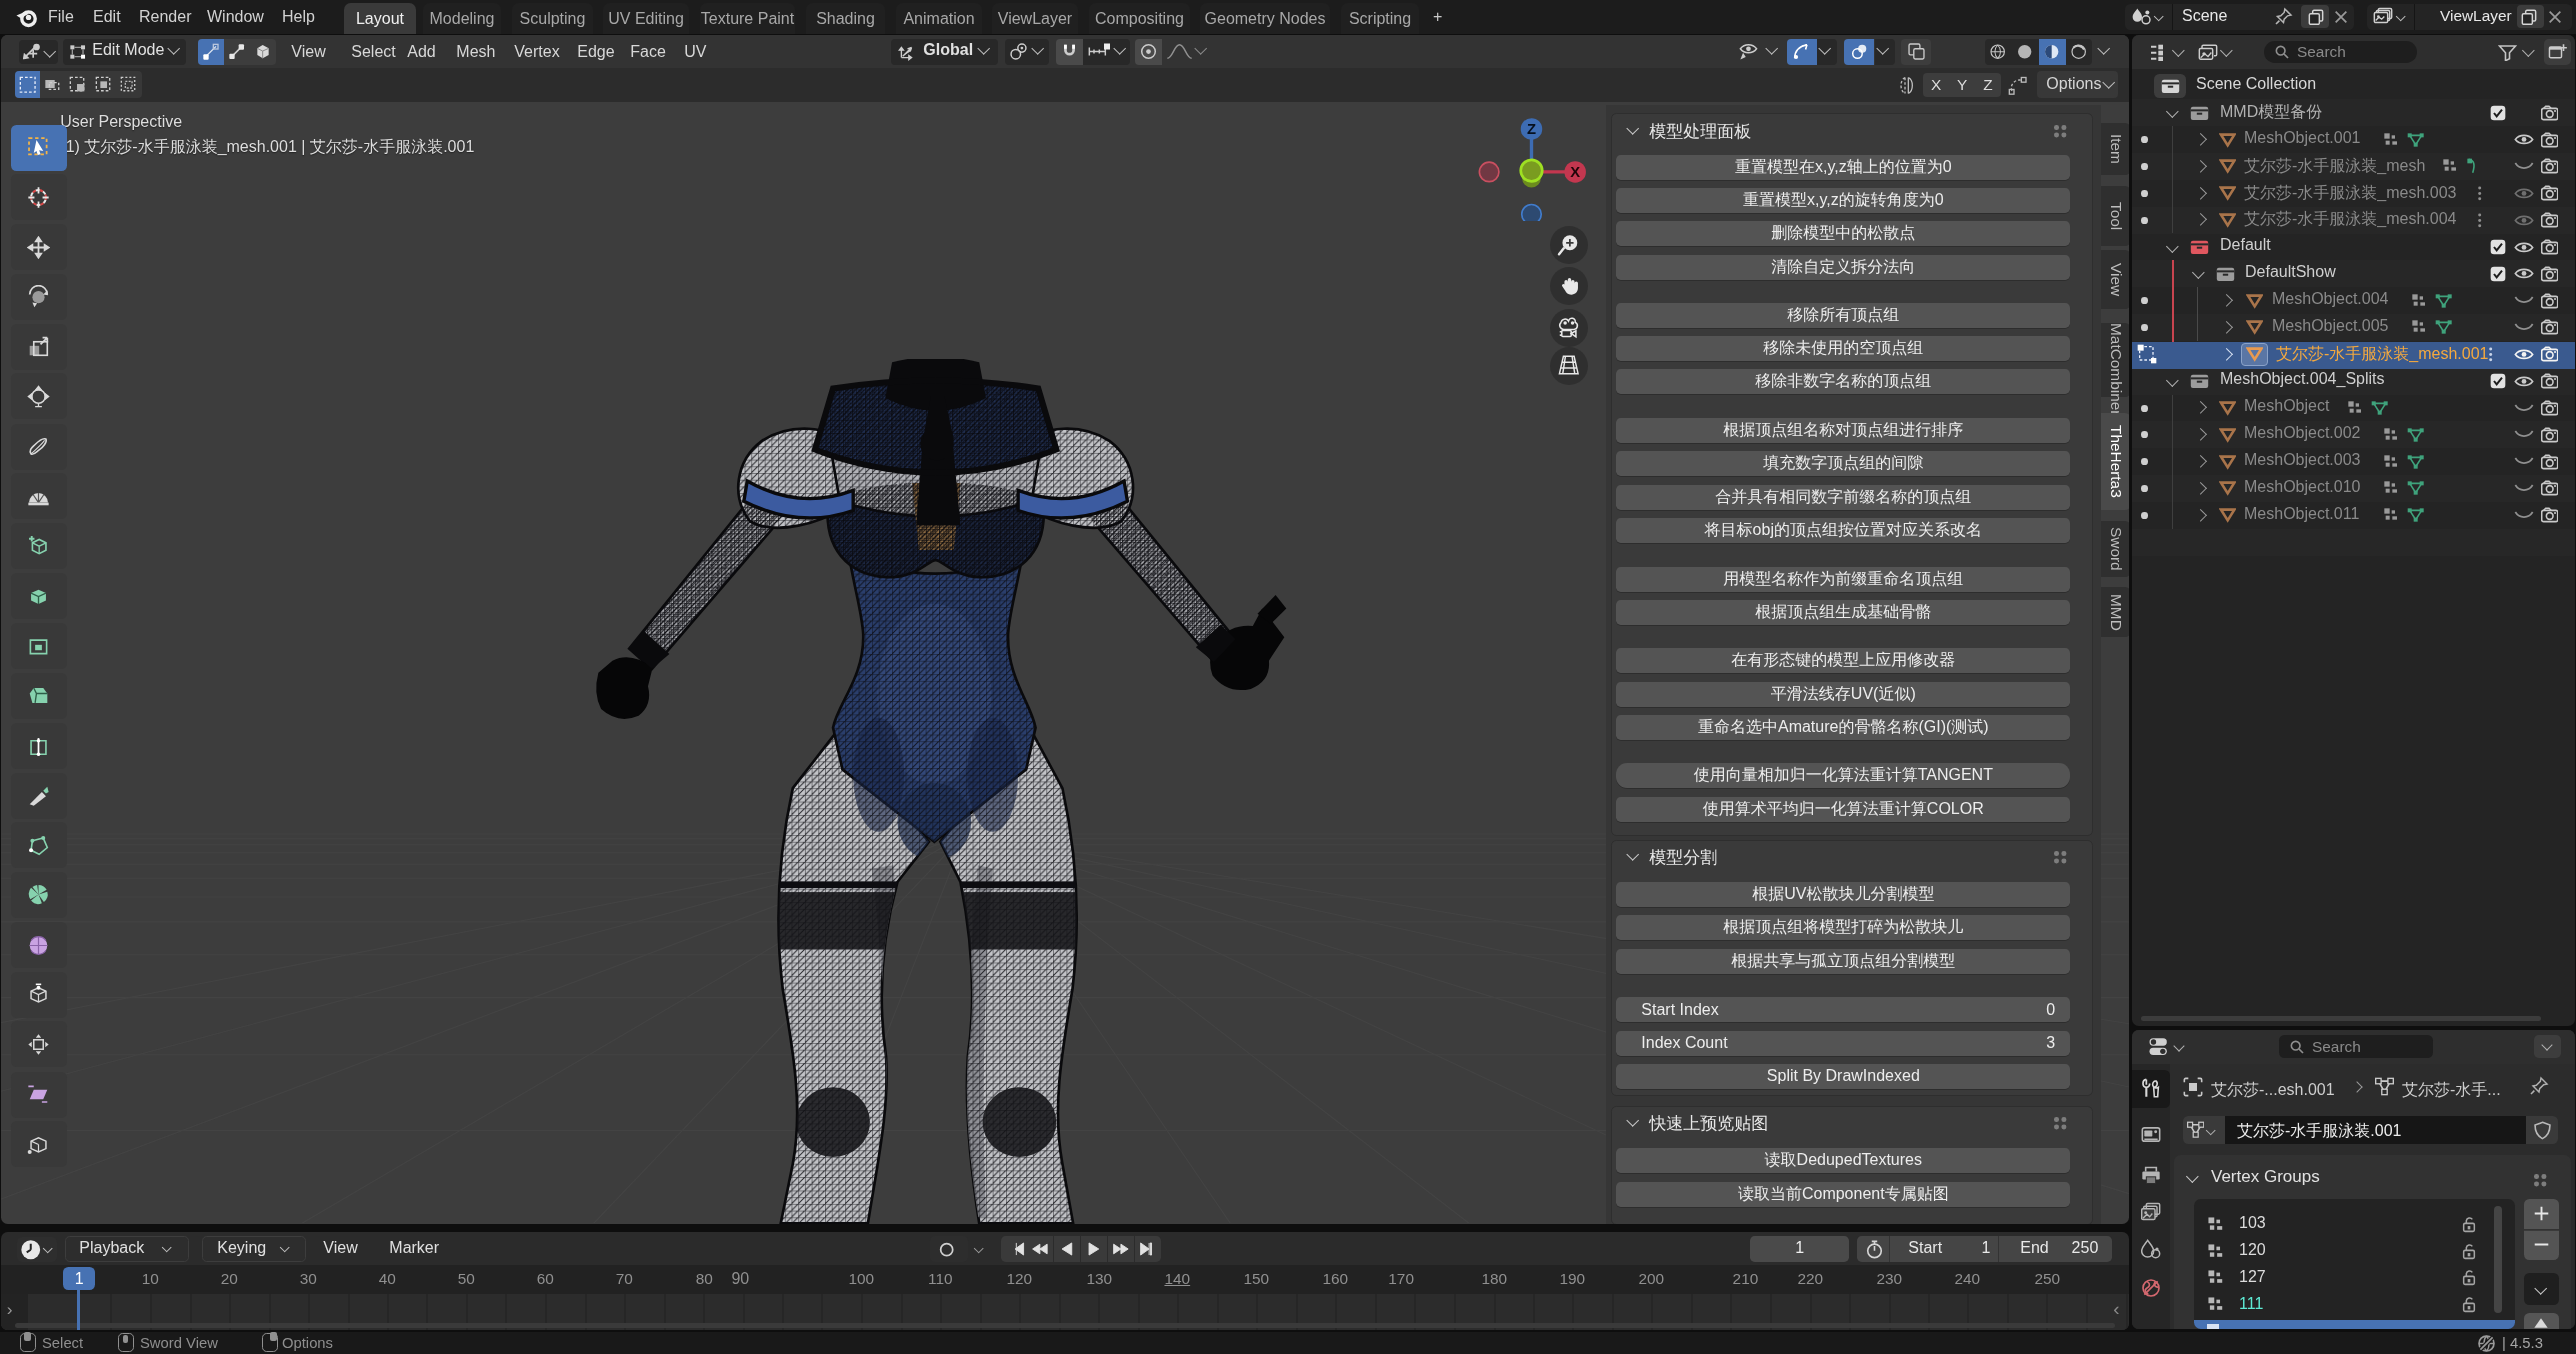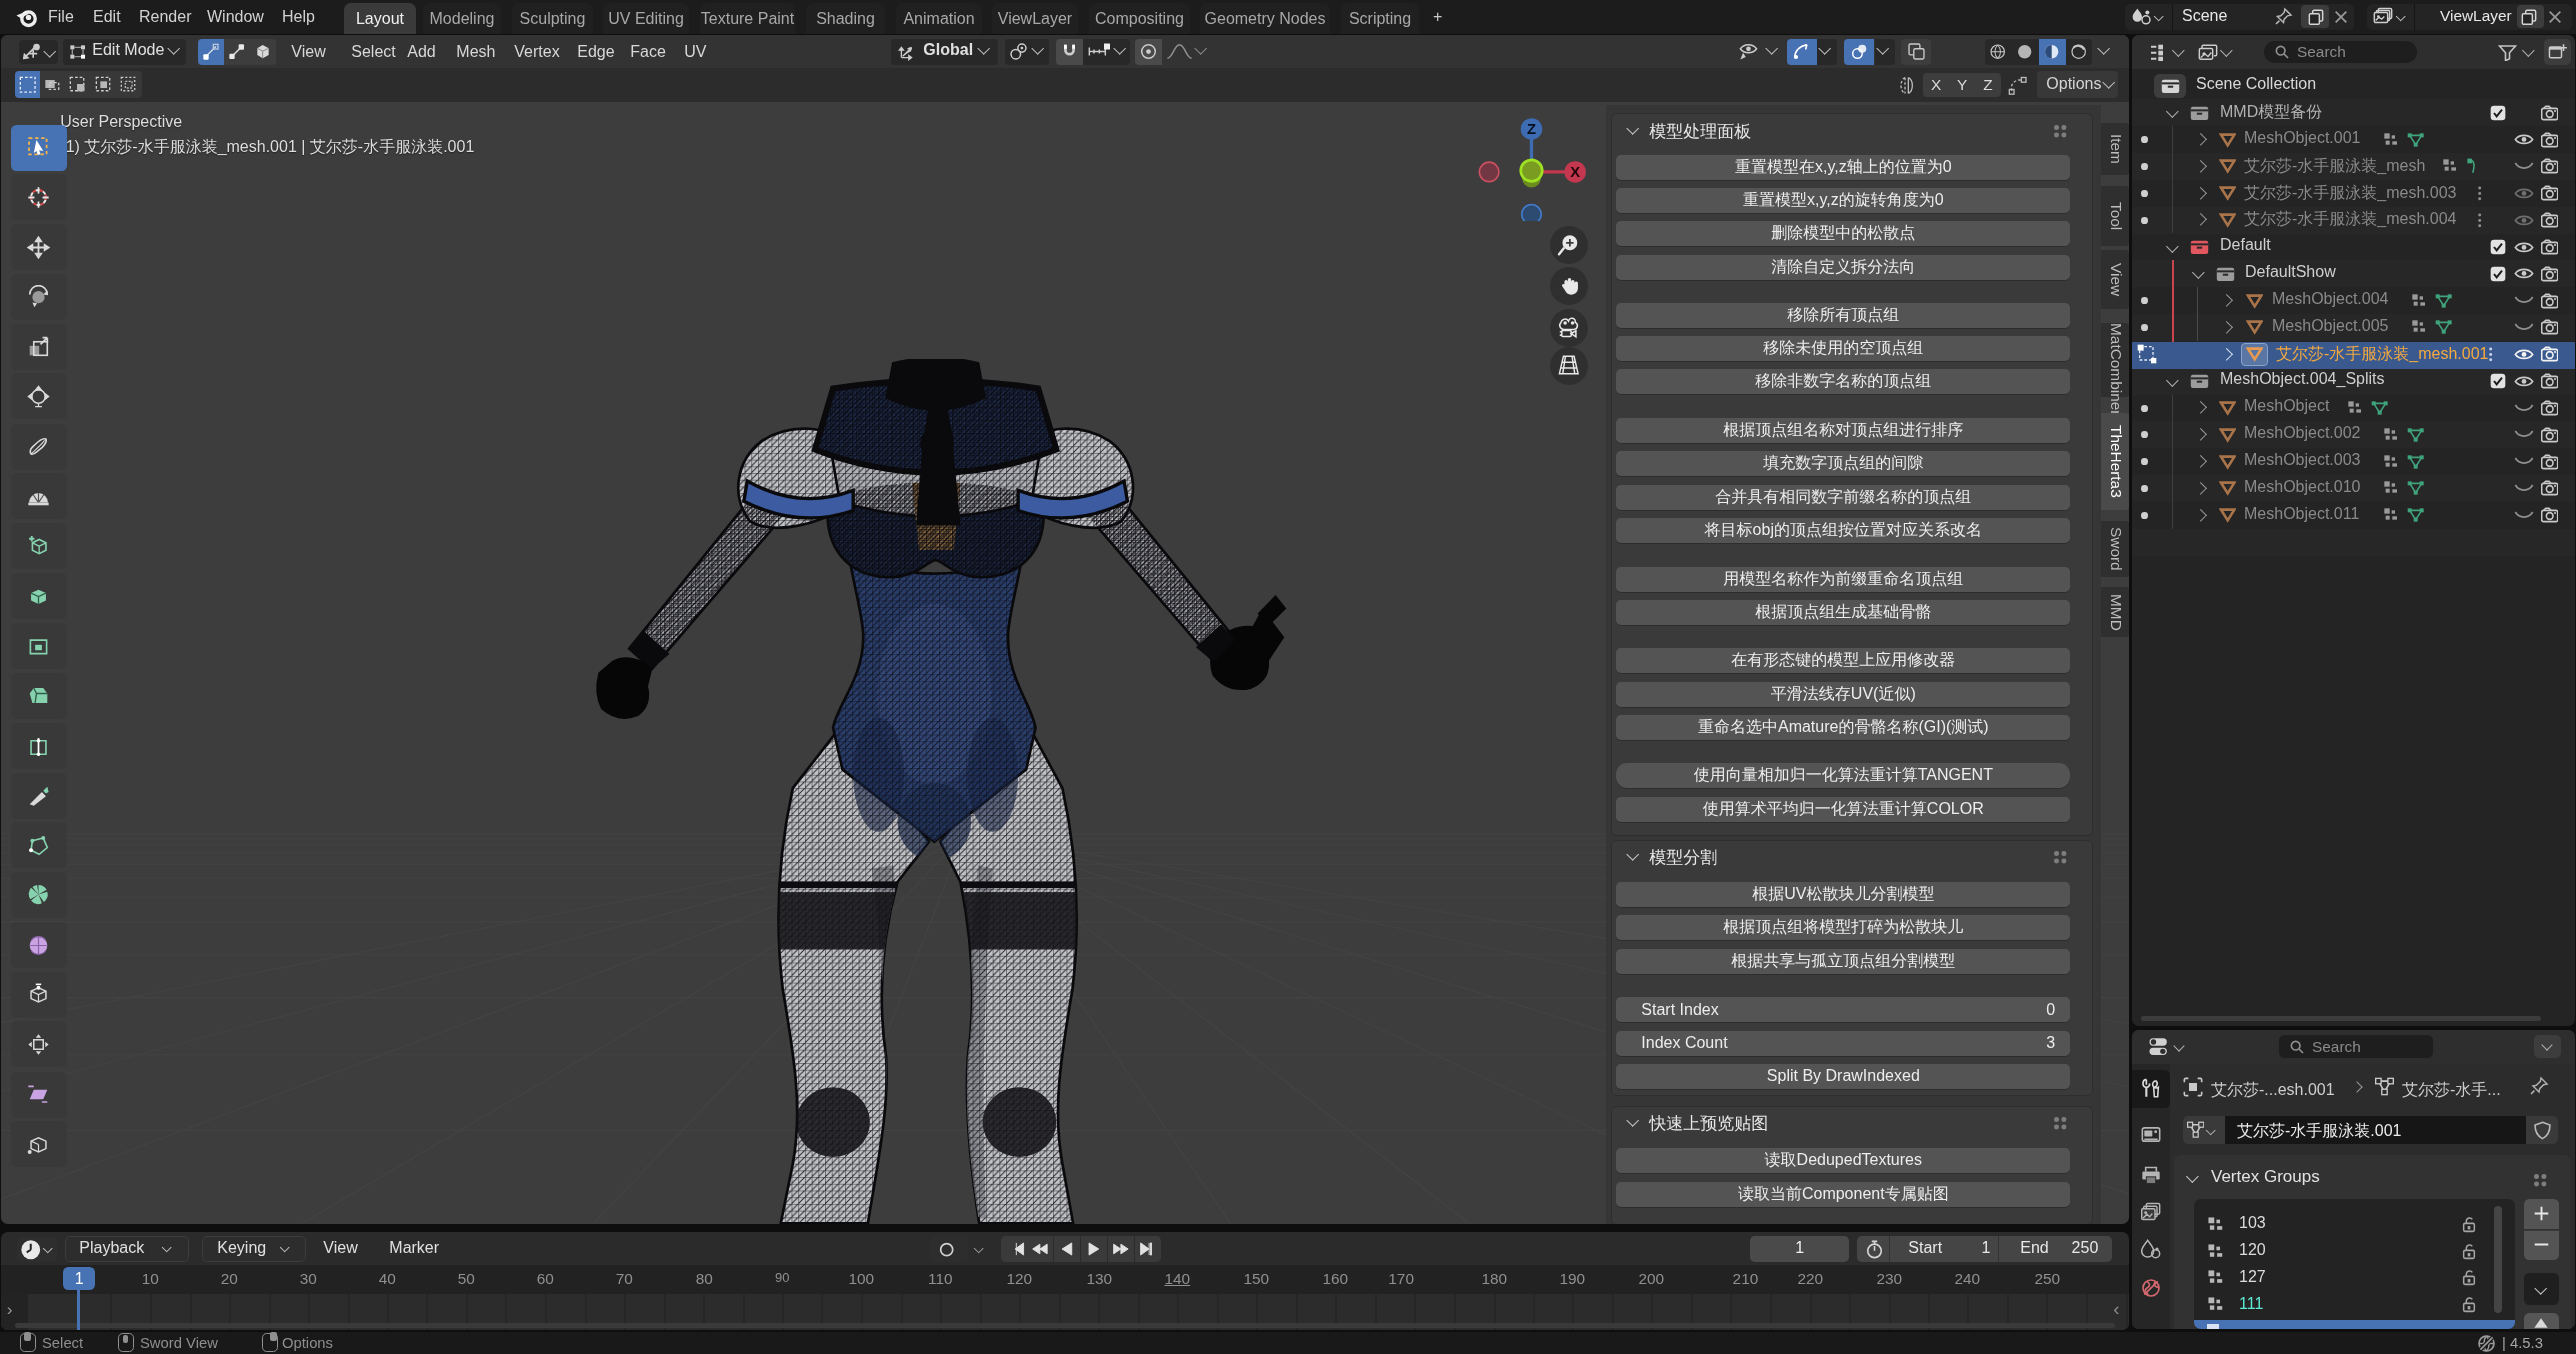--- a/index.html
+++ b/index.html
@@ -655,21 +655,21 @@
   <span class="abs" style="left:2066px;top:7.4px;width:31px;text-align:right;font-size:16px;color:#e8e8e8;">250</span>
   <div class="abs" style="left:0;top:33px;width:2128px;height:29px;background:#222222;"></div>
   <span class="abs" style="left:122px;top:38px;width:54px;text-align:center;font-size:15.4px;color:#909090;">10</span>
       <span class="abs" style="left:201px;top:38px;width:54px;text-align:center;font-size:15.4px;color:#909090;">20</span>
       <span class="abs" style="left:280px;top:38px;width:54px;text-align:center;font-size:15.4px;color:#909090;">30</span>
       <span class="abs" style="left:359px;top:38px;width:54px;text-align:center;font-size:15.4px;color:#909090;">40</span>
       <span class="abs" style="left:438px;top:38px;width:54px;text-align:center;font-size:15.4px;color:#909090;">50</span>
       <span class="abs" style="left:517px;top:38px;width:54px;text-align:center;font-size:15.4px;color:#909090;">60</span>
       <span class="abs" style="left:596px;top:38px;width:54px;text-align:center;font-size:15.4px;color:#909090;">70</span>
       <span class="abs" style="left:676px;top:38px;width:54px;text-align:center;font-size:15.4px;color:#909090;">80</span>
-      <span class="abs" style="left:754px;top:38px;width:54px;text-align:center;font-size:13px;color:#909090;">90</span>
+      <span class="abs" style="left:712px;top:38px;width:54px;text-align:center;font-size:16px;color:#909090;">90</span>
       <span class="abs" style="left:833px;top:38px;width:54px;text-align:center;font-size:15.4px;color:#909090;">100</span>
       <span class="abs" style="left:912px;top:38px;width:54px;text-align:center;font-size:15.4px;color:#909090;">110</span>
       <span class="abs" style="left:991px;top:38px;width:54px;text-align:center;font-size:15.4px;color:#909090;">120</span>
       <span class="abs" style="left:1071px;top:38px;width:54px;text-align:center;font-size:15.4px;color:#909090;">130</span>
       <span class="abs" style="left:1149px;top:38px;width:54px;text-align:center;font-size:15.4px;color:#909090;text-decoration:underline;">140</span>
       <span class="abs" style="left:1228px;top:38px;width:54px;text-align:center;font-size:15.4px;color:#909090;">150</span>
       <span class="abs" style="left:1307px;top:38px;width:54px;text-align:center;font-size:15.4px;color:#909090;">160</span>
       <span class="abs" style="left:1387px;top:38px;width:54px;text-align:left;font-size:15.4px;color:#909090;">170</span>
       <span class="abs" style="left:1466px;top:38px;width:54px;text-align:center;font-size:15.4px;color:#909090;">180</span>
       <span class="abs" style="left:1544px;top:38px;width:54px;text-align:center;font-size:15.4px;color:#909090;">190</span>

